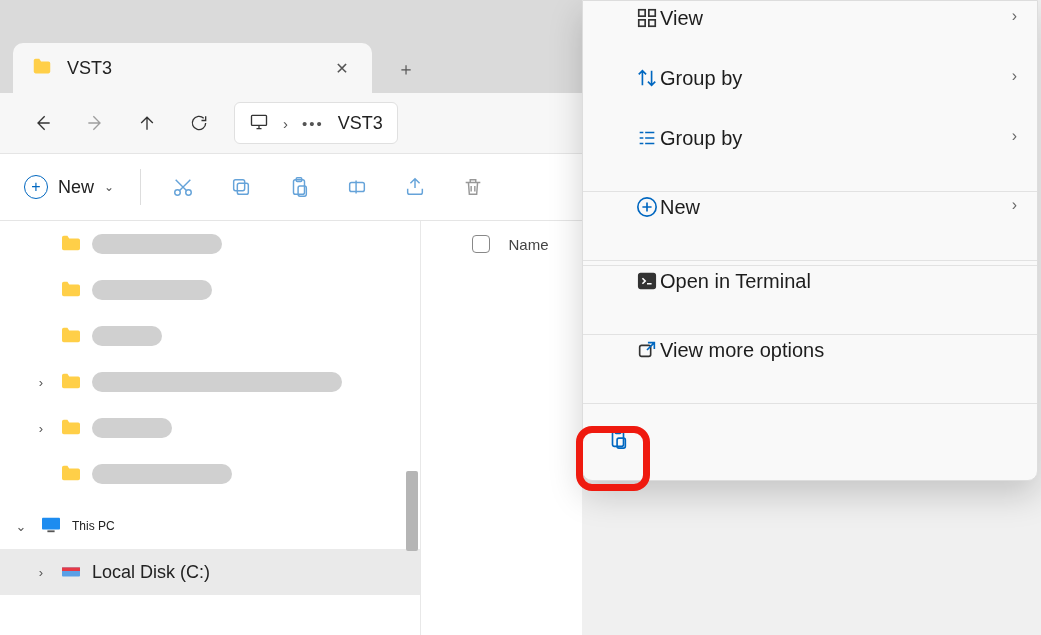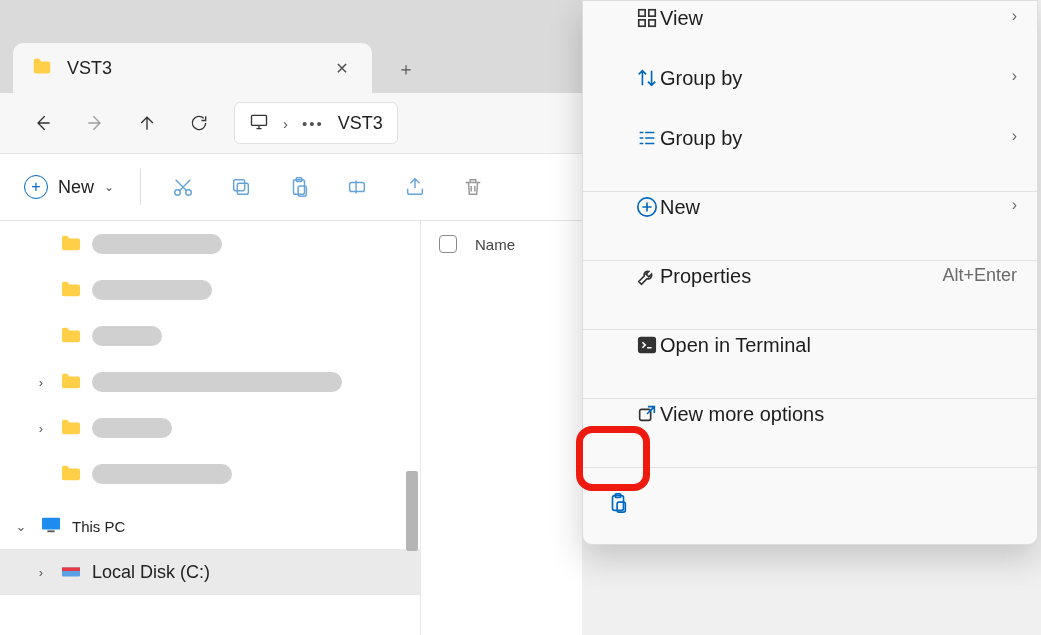--- a/index.html
+++ b/index.html
@@ -117,21 +117,21 @@
 .node .smudge { height:20px; border-radius:10px; background:#d0d0d0; }
 .node.selected { background:#eaeaea; }
 .node .fi svg { width:22px; height:18px; }
 
 .list {
   flex:1;
   background:#fff;
   border-left: 1px solid #e8e8e8;
   padding: 14px 0 0 18px;
 }
-.list-head { display:flex; align-items:center; gap:18px; color:#444; }
+.list-head { display:flex; align-items:center; gap:18px; color:#444;justify-content:center; }
 .list-head .cb { width:18px; height:18px; border:1.5px solid #888; border-radius:4px; }
 
 
 .ctx {
   position:absolute;
   left: 582px;
   top: 0;
   width: 456px;
   background:#f9f9f9;
   border:1px solid #ddd;
@@ -298,21 +298,21 @@
             <path fill="#ffcf48" d="M2 4a2 2 0 0 1 2-2h4l2 3h10a2 2 0 0 1 2 2v9a2 2 0 0 1-2 2H4a2 2 0 0 1-2-2V4z"></path>
           </svg></span>
       <span class="smudge" style="width:140px"></span>
     </div>
     <div class="node" style="padding-left:40px;margin-top:6px">
       <span class="chev">⌄</span>
       <span class="fi"><svg viewBox="0 0 24 20">
             <rect x="2" y="2" width="20" height="13" rx="1" fill="#1d8cf0"></rect>
             <rect x="8" y="16" width="8" height="2" fill="#555"></rect>
           </svg></span>
-      <span style="font-size:15px;color:#222">This PC</span>
+      <span style="font-size:12px;color:#222">This PC</span>
     </div>
     <div class="node selected" style="padding-left:60px">
       <span class="chev">›</span>
       <span class="fi"><svg viewBox="0 0 24 20">
             <rect x="2" y="6" width="20" height="10" rx="1" fill="#5aa0e6"></rect>
             <rect x="2" y="6" width="20" height="4" fill="#e63946"></rect>
           </svg></span>
       <span style="font-size:18px;color:#222">Local Disk (C:)</span>
     </div>
     <div class="scroll-thumb"></div>
@@ -362,29 +362,20 @@
     <span class="ic">
         <svg viewBox="0 0 24 24" fill="none" stroke="#0067c0" stroke-width="1.8">
           <circle cx="12" cy="12" r="10"></circle>
           <path d="M12 7v10M7 12h10"></path>
         </svg>
       </span>
     <span class="lbl">New</span>
     <span class="sub">›</span>
   </div>
   <hr>
-  <div class="row">
-    <span class="ic">
-        <svg viewBox="0 0 24 24" fill="none" stroke="#333" stroke-width="1.8">
-          <path d="M14 7a4 4 0 0 0-5 5l-6 6 3 3 6-6a4 4 0 0 0 5-5l-3 3-3-3 3-3z"></path>
-        </svg>
-      </span>
-    <span class="lbl">Properties</span>
-    <span class="sc">Alt+Enter</span>
-  </div>
   <hr>
   <div class="row">
     <span class="ic">
         <svg viewBox="0 0 24 24" fill="none" stroke="#333" stroke-width="1.8">
           <rect x="3" y="4" width="18" height="16" rx="2" fill="#333"></rect>
           <path stroke="#fff" d="M7 9l3 3-3 3M12 15h5"></path>
         </svg>
       </span>
     <span class="lbl">Open in Terminal</span>
   </div>

